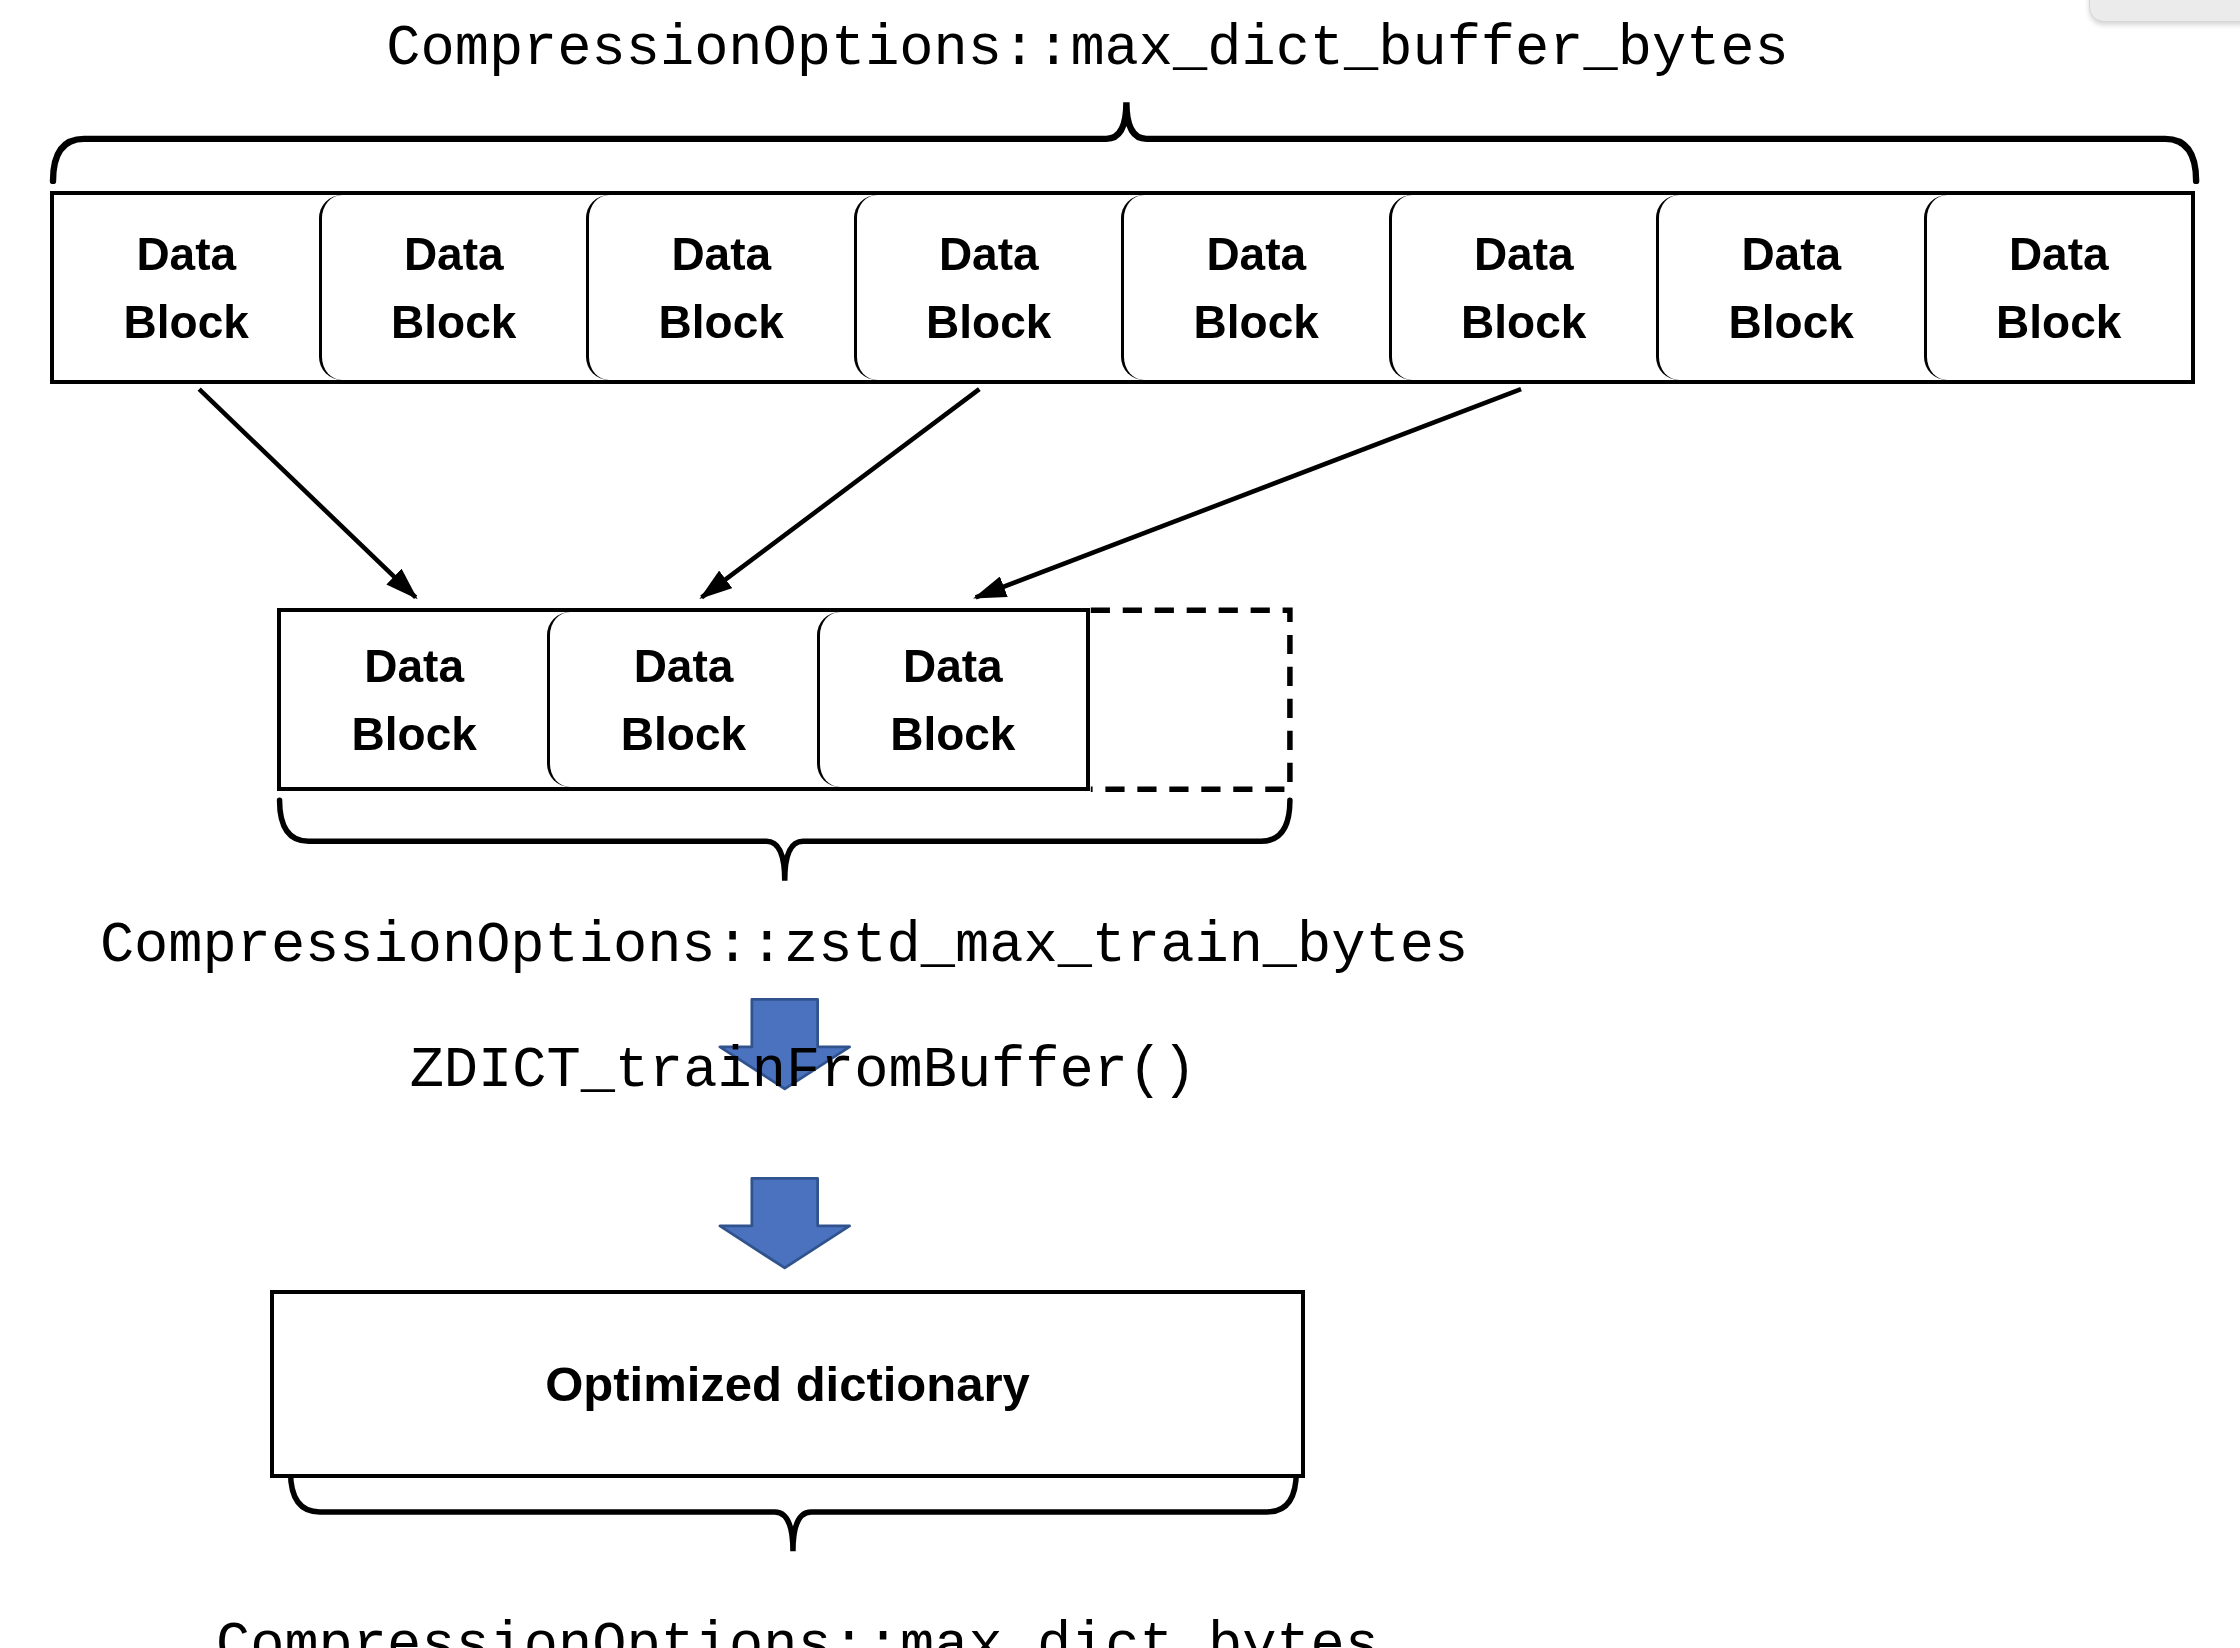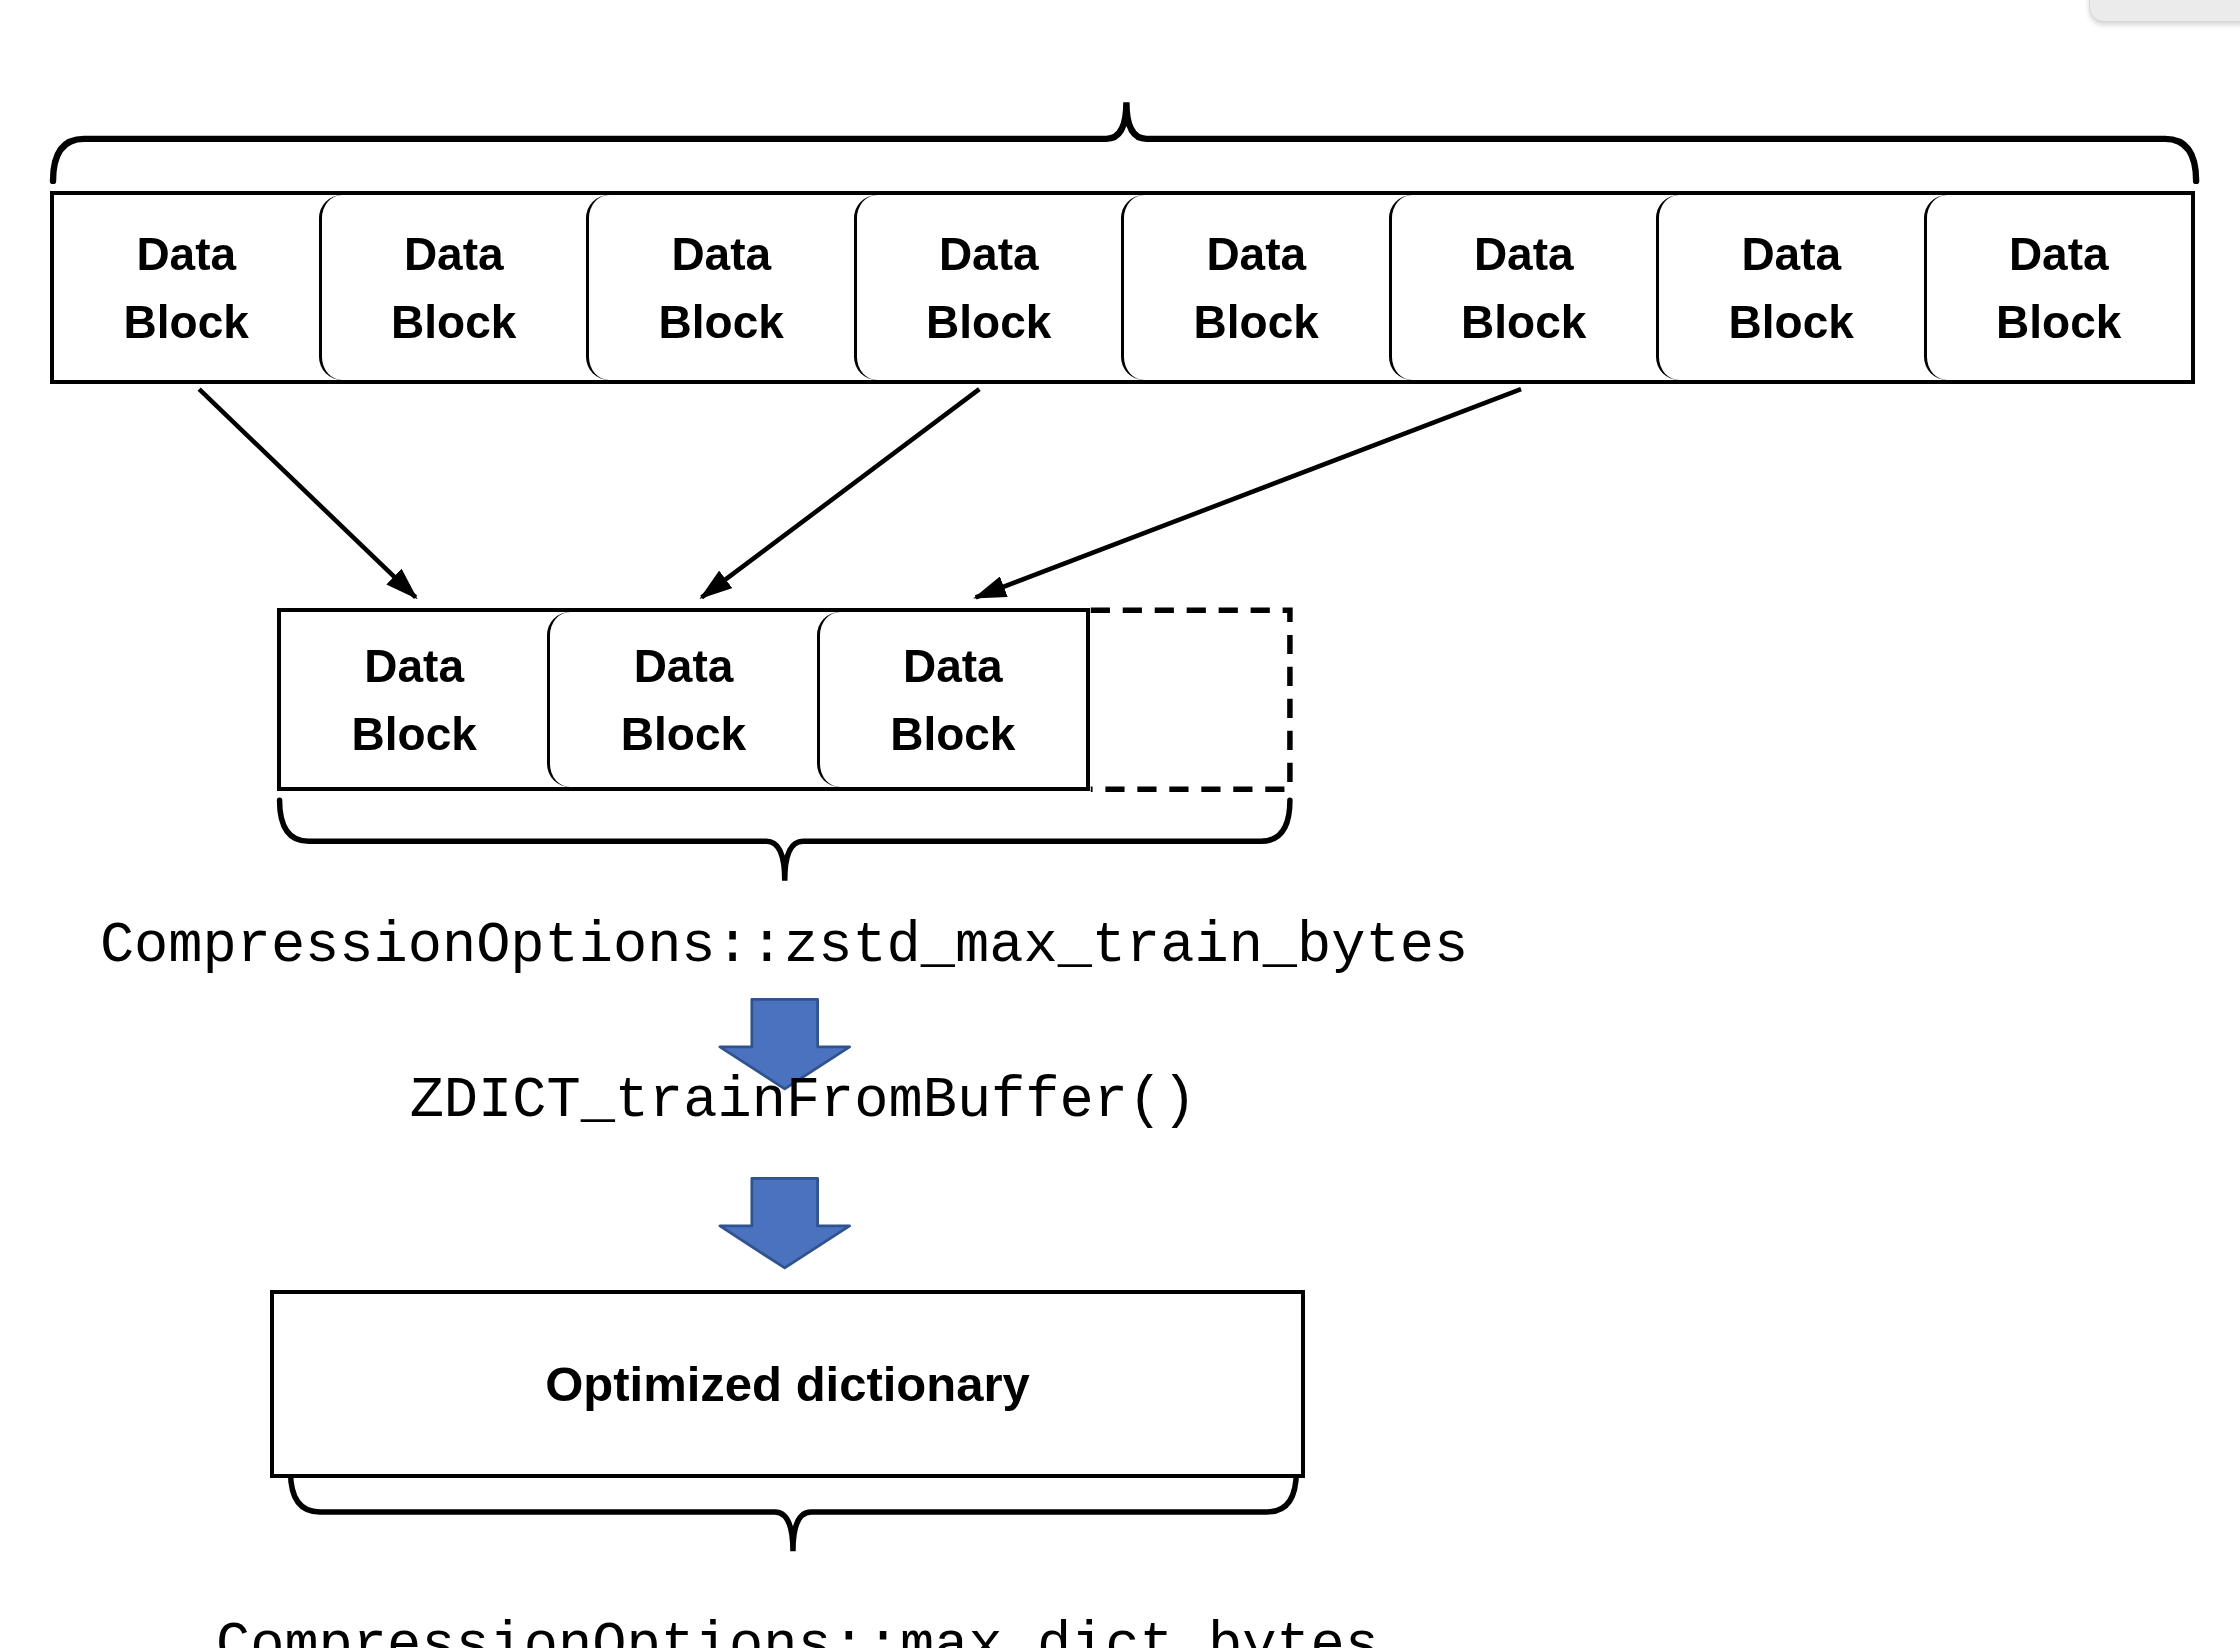--- a/index.html
+++ b/index.html
@@ -26,21 +26,21 @@
   #dict-box{
     position:absolute;left:270px;top:1274px;width:1027px;height:180px;
     border:4.6px solid #000;background:#fff;
     display:flex;align-items:center;justify-content:center;margin-top:16px;
   }
   #dict-box-label{
     font-family:"Liberation Sans",sans-serif;font-weight:700;font-size:49px;color:#000;
   }
   #top-buffer-label{left:0;width:2175px;top:20px;}
   #train-bytes-label{left:0;width:1568px;top:917px;}
-  #train-function-label{left:0;width:1606px;top:1072px;}
+  #train-function-label{left:0;width:1606px;top:1042px;}
   #max-dict-label{left:0;width:1595px;top:1581px;margin-top:36px;}
   #row1{left:50px;top:191px;width:2137px;height:185px;}
   #row2{left:277px;top:608px;width:805px;height:175px;}
   #corner-widget{
     position:absolute;left:2089px;top:-12.8px;width:163px;height:33px;
     border:1.8px solid #D6D6D6;border-radius:0 0 0 14.6px;
     box-shadow:0 2.7px 5.5px rgba(0,0,0,0.16);
   }
 </style>
 </head>
@@ -65,20 +65,21 @@
 
     <path d="M306,876 Q306,921 338,921 L839,921 Q859,921 859,964 Q859,921 879,921 L1380,921 Q1412,921 1412,876" fill="none" stroke-width="6" stroke-linecap="round" stroke="#000000"></path>
 
     <path d="M823,1094 H895 V1146 H930 L859,1192 L788,1146 H823 Z" stroke-width="3" stroke-linejoin="round" fill="#4A72BE" stroke="#30538E"></path>
 
     <path d="M823,1290 H895 V1342 H930 L859,1388 L788,1342 H823 Z" stroke-width="3" stroke-linejoin="round" fill="#4A72BE" stroke="#30538E"></path>
 
     <path d="M318,1611 Q318,1655 350,1655 L848,1655 Q868,1655 868,1698 Q868,1655 888,1655 L1387,1655 Q1419,1655 1419,1611" fill="none" stroke-width="6" stroke-linecap="round" stroke="#000000"></path>
   </svg>
 
+  <div class="mono-label" id="top-buffer-label">CompressionOptions::max_dict_buffer_bytes</div>
 
   <div class="block-row" id="row1">
 
   <div class="block-cell">Data
 Block</div>
       <div class="block-cell">Data
 Block</div>
       <div class="block-cell">Data
 Block</div>
       <div class="block-cell">Data

